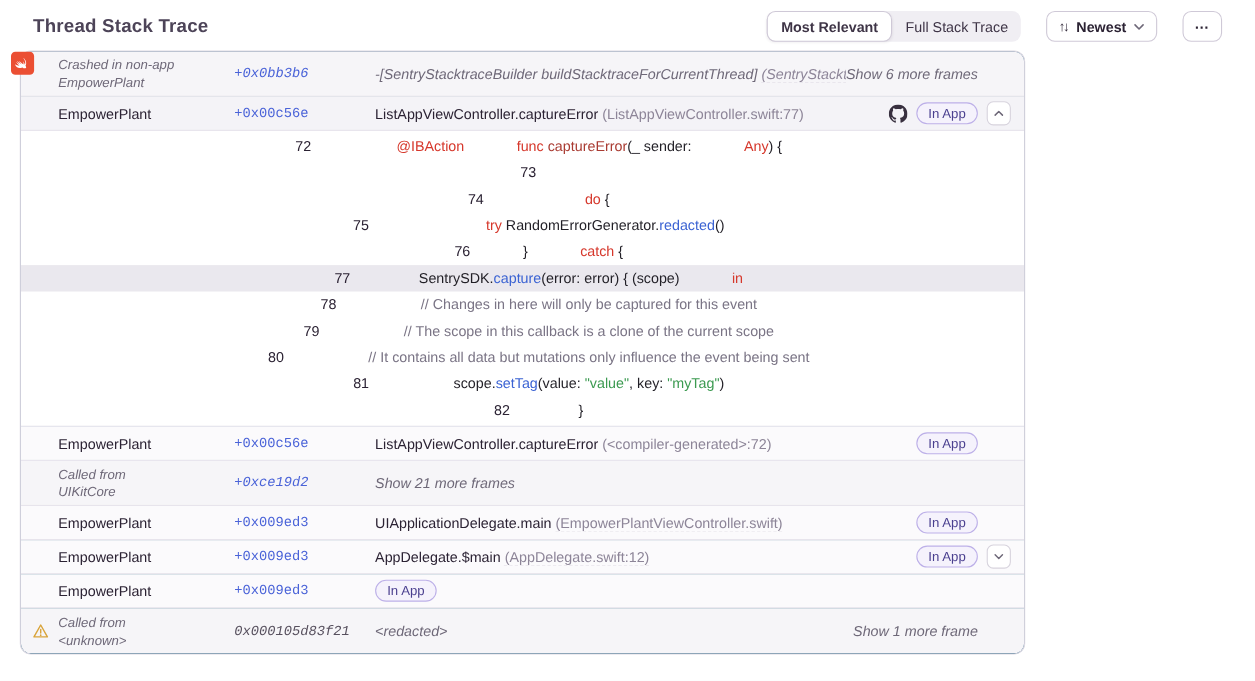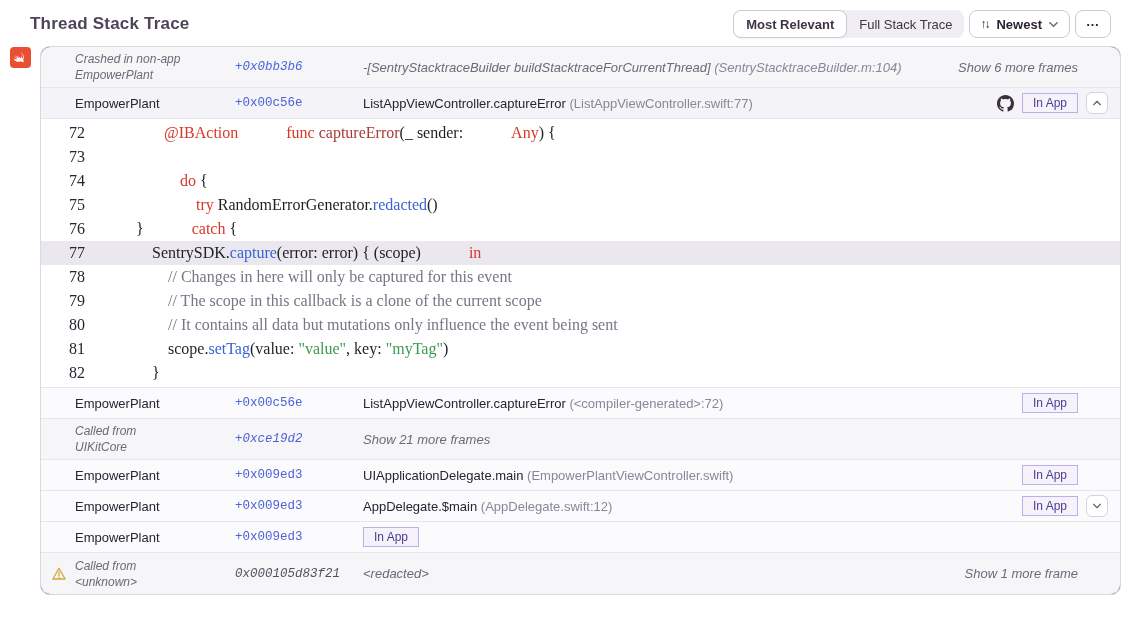--- a/index.html
+++ b/index.html
@@ -2,55 +2,55 @@
 <html><head>
 <meta charset="utf-8">
 <style>
   * { margin:0; padding:0; box-sizing:border-box; }
   html,body { width:1141px; height:619px; background:#fff; font-family:"Liberation Sans",sans-serif; color:#2b2233; }
   .page { position:relative; width:1141px; height:619px; overflow:hidden; }
 
   
   .hdr { display:flex; align-items:center; justify-content:space-between; padding:10px 30px 8px 30px; height:46px; }
   .hdr-title { font-size:17px; font-weight:700; color:#4d4458; letter-spacing:.2px; }
-  .hdr-right { display:flex; align-items:center; gap:5px;padding-left:28px; }
+  .hdr-right { display:flex; align-items:center; gap:23px;padding-left:28px; }
   .seg-group { display:flex; align-items:stretch; background:#f0eef3; border-radius:8px; height:28px; }
   .seg { display:flex; align-items:center; padding:0 12px; font-size:13px; color:#3e3446; border-radius:8px; cursor:pointer; }
   .seg.active { background:#fff; border:1px solid #cfc9d7; font-weight:700; box-shadow:0 1px 2px rgba(43,34,51,.06); }
   .btn { display:flex; align-items:center; gap:6px; height:28px; padding:0 10px; background:#fff; border:1px solid #cfc9d7; border-radius:8px; font-size:13px; font-weight:700; color:#2b2233; cursor:pointer; }
   .sort-arrows { font-size:12px; letter-spacing:-2px; color:#2b2233; font-weight:400; margin-right:2px; }
   .chev-down-g { color:#6e6878; }
   .btn-more { width:36px; justify-content:center; font-weight:700; letter-spacing:1px; }
 
   
-  .trace { position:absolute; left:40px; top:46px; width:1081px; border:1px solid #dcd8e2; border-radius:10px; overflow:hidden; background:#0c4a6e; }
+  .trace { position:absolute; left:18px; top:46px; width:914px; border:1px solid #dcd8e2; border-radius:10px; overflow:hidden; background:#0c4a6e; }
   .row { display:flex; align-items:center; border-bottom:1px solid #e7e4ec; background:#fbfafc; }
   .row:last-child { border-bottom:none; }
   .row.omitted { background:#f6f5f8; min-height:41px; }
   .row.normal { min-height:31px; }
   .row.expanded-hdr { background:#f4f3f7; min-height:31px; }
   .col-module { width:194px; padding-left:34px; font-size:13px; flex-shrink:0; }
   .col-addr { width:128px; font-size:12.5px; font-family:Liberation Mono, monospace; flex-shrink:0; }
   .addr-link { color:#4a63d8; cursor:pointer; }
   .addr-plain { color:#57505e;text-align:center; }
   .col-fn { flex:1; font-size:13px; color:#2b2233; white-space:nowrap; overflow:hidden; }
   .fn-src { color:#8d8598; text-decoration:underline dashed #c3bccb 1px; text-underline-offset:3px; }
   .col-right { display:flex; align-items:center; gap:8px; padding-right:12px; flex-shrink:0; }
   .chev-slot { width:22px; height:22px; display:flex; align-items:center; justify-content:center; }
   .it { font-style:italic; }
   .muted { color:#6e6878; }
   .om-module { font-size:12px; line-height:16px; }
   .om-action { font-size:13px; font-style:italic; color:#6e6878; cursor:pointer; white-space:nowrap; }
-  .badge { display:inline-flex; align-items:center; height:20px; padding:0 10px; border:1px solid #bdb0e8; background:#f5f2fc; color:#4a3f8f; border-radius:0; font-size:12px; cursor:pointer; }
+  .badge { display:inline-flex; align-items:center; height:20px; padding:0 10px; border:1px solid #bdb0e8; background:#f5f2fc; color:#4a3f8f; border-radius:10px; font-size:12px; cursor:pointer; }
   .sq-btn { width:22px; height:22px; border:1px solid #d7d3dd; background:#fff; border-radius:6px; display:flex; align-items:center; justify-content:center; cursor:pointer; color:#6e6878; }
   .gh { width:17px; height:17px; display:flex; cursor:pointer; color:#38303f; }
 
   
   .code { background:#fff; border-bottom:1px solid #e7e4ec; padding:2px 0; }
-  .code-line { display:flex; height:24px; line-height:24px; font-family:Liberation Serif, serif; font-size:16px; white-space:pre; }
+  .code-line { display:flex; height:24px; line-height:24px; font-family:Liberation Sans, sans-serif; font-size:13px; white-space:pre;justify-content:center; }
   .code-line.hl { background:#eae8ee; }
   .ln { width:44px; text-align:right; color:#2b2233; flex-shrink:0; }
   .lc { padding-left:19px; color:#211f26; }
   .t-p { color:#211f26; }
   .t-k { color:#d6382c;padding-left:44px; }
   .t-f { color:#a93b32; }
   .t-c { color:#3b63d3; }
   .t-s { color:#3b9a50; }
   .t-m { color:#7a7485; }
 

